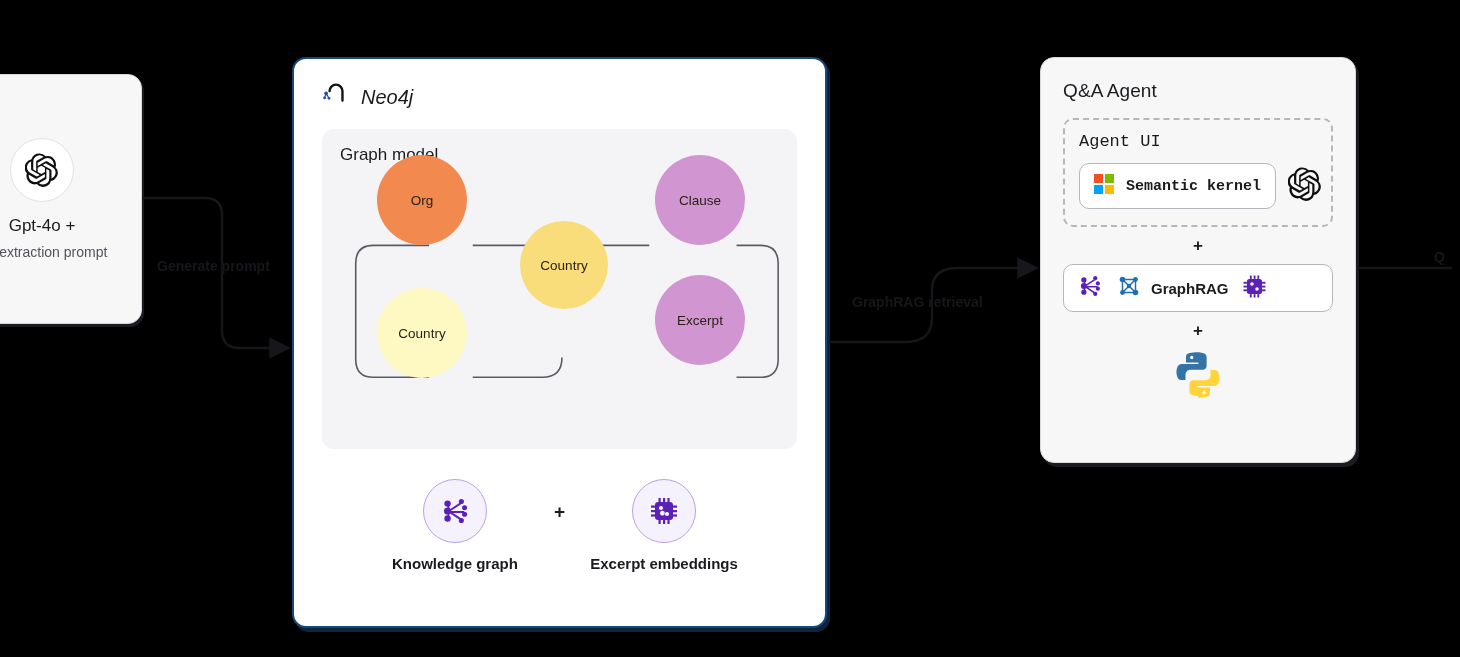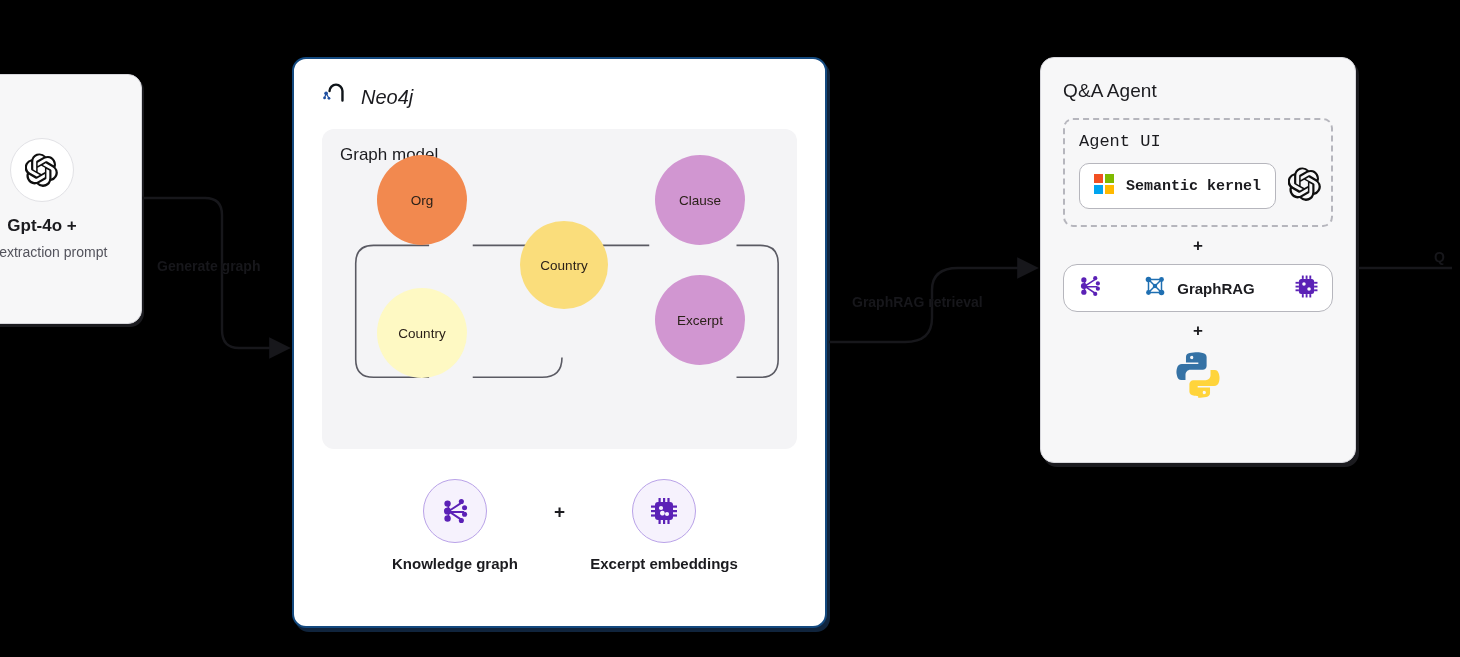--- a/index.html
+++ b/index.html
@@ -56,21 +56,21 @@
     height: 62px;
     border-radius: 50%;
     background: #ffffff;
     border: 1px solid #e2e2e6;
     display: flex;
     align-items: center;
     justify-content: center;
   }
   #left-card .model-name {
     font-size: 17px;
-    font-weight: 700;
+    font-weight: 400;
     color: #1b1b1f;
     margin-top: 6px;
   }
   #left-card .model-sub {
     font-size: 14px;
     color: #53535c;
     white-space: nowrap;
   }
 
   
@@ -217,24 +217,23 @@
   .ui-row .pill { flex: 1; }
 
   .agent-plus {
     text-align: center;
     font-size: 17px;
     font-weight: 700;
     color: #1b1b1f;
     margin: 9px 0 8px 0;
   }
   #graphrag-pill {
-    justify-content: space-between;
+    justify-content: flex-start;
     padding: 0 12px;
     height: 48px;
-    border-radius: 14px;
   }
   .graphrag-center {
     display: flex;
     align-items: center;
     gap: 9px;
   }
   .python-wrap {
     display: flex;
     justify-content: center;
     margin-top: 2px;
@@ -486,17 +485,17 @@
     <g fill="none" stroke="#17171b" stroke-width="2.4">
 
       <path d="M142 198 H205 Q222 198 222 215 V330 Q222 348 239 348 H286" marker-end="url(#arrow)"></path>
 
       <path d="M829 342 H905 Q932 342 932 318 V290 Q932 268 958 268 H1034" marker-end="url(#arrow)"></path>
 
       <path d="M1358 268 H1452"></path>
     </g>
   </svg>
 
-  <div class="edge-label" id="label-generate-graph">Generate graph</div>
+  <div class="edge-label" id="label-generate-graph">Generate prompt</div>
   <div class="edge-label" id="label-graphrag-retrieval">GraphRAG retrieval</div>
   <div class="edge-label" id="label-right-cut">Q</div>
 
 </div>
 
 </body></html>

